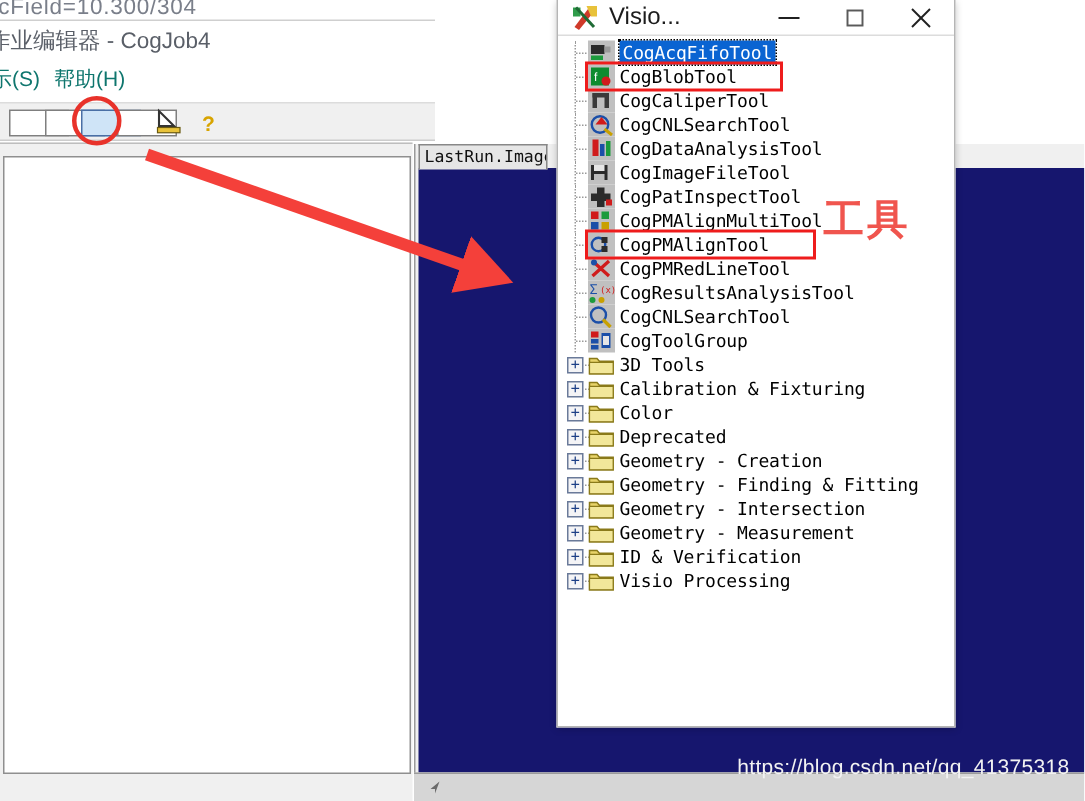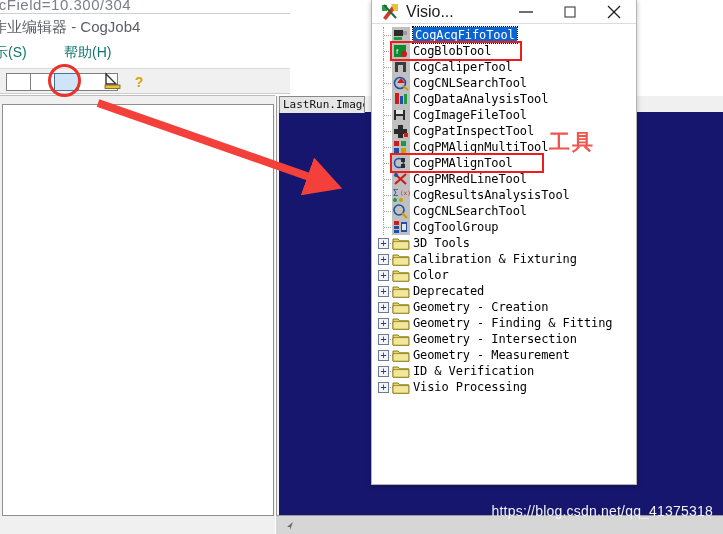--- a/index.html
+++ b/index.html
@@ -48,21 +48,21 @@
   .bg-menubar {
     position: absolute;
     left: 0; top: 44px;
     width: 290px; height: 22px;
     font-size: 14px;
     color: #0f766e;
     white-space: nowrap;
   }
   .bg-menubar .mi { position: absolute; top: 0; }
   .bg-menubar .mi1 { left: -6px; }
-  .bg-menubar .mi2 { left: 64px; }
+  .bg-menubar .mi2 { left: 36px; }
 
   .bg-toolbar {
     position: absolute;
     left: 0; top: 68px;
     width: 290px; height: 26px;
     background: #f0f0f0;
     border-top: 1px solid #dcdcdc;
     border-bottom: 1px solid #cccccc;
   }
   .tb-ico {
@@ -294,21 +294,21 @@
 
   .red-box {
     position: absolute;
     border: 2px solid #ee1c1c;
     z-index: 12;
     pointer-events: none;
   }
   .cn-note {
     position: absolute;
     left: 549px; top: 128px;
-    font-size: 21px;
+    font-size: 27px;
     color: #f0554e;
     font-weight: bold;
     letter-spacing: 2px;
     z-index: 35;
     font-family: "DejaVu Sans", sans-serif;
   }
 </style>
 </head>
 <body>
 

